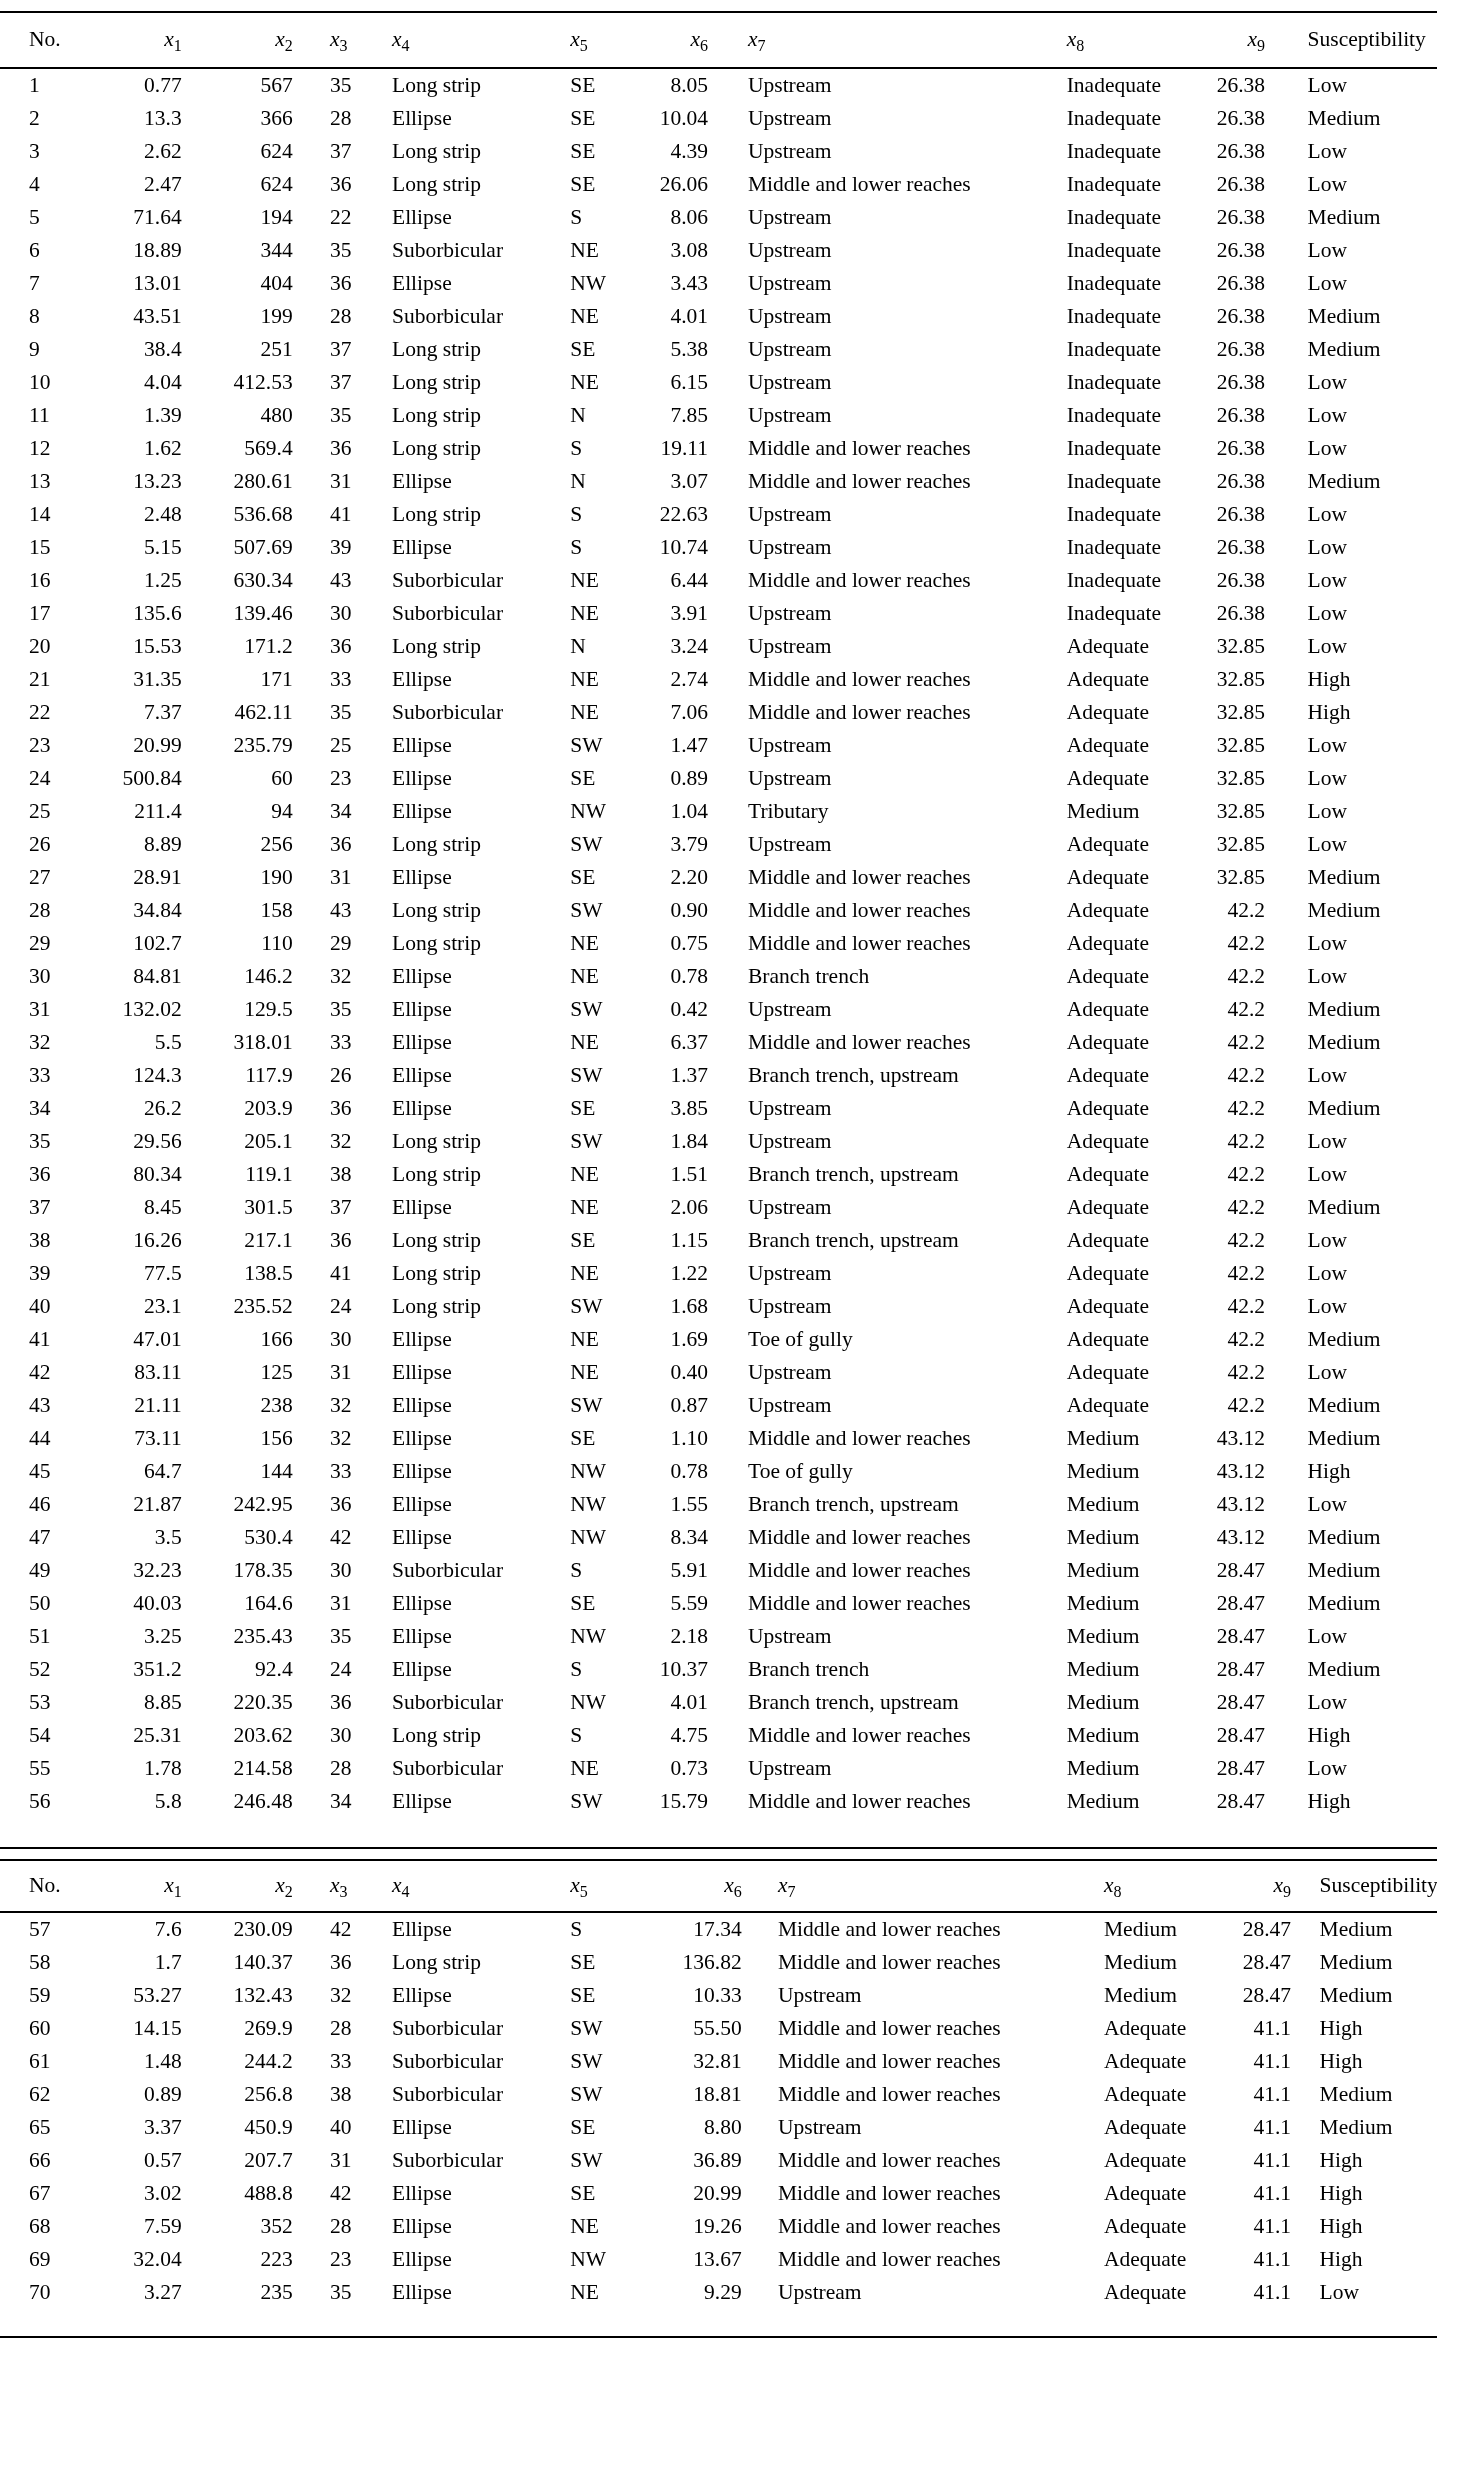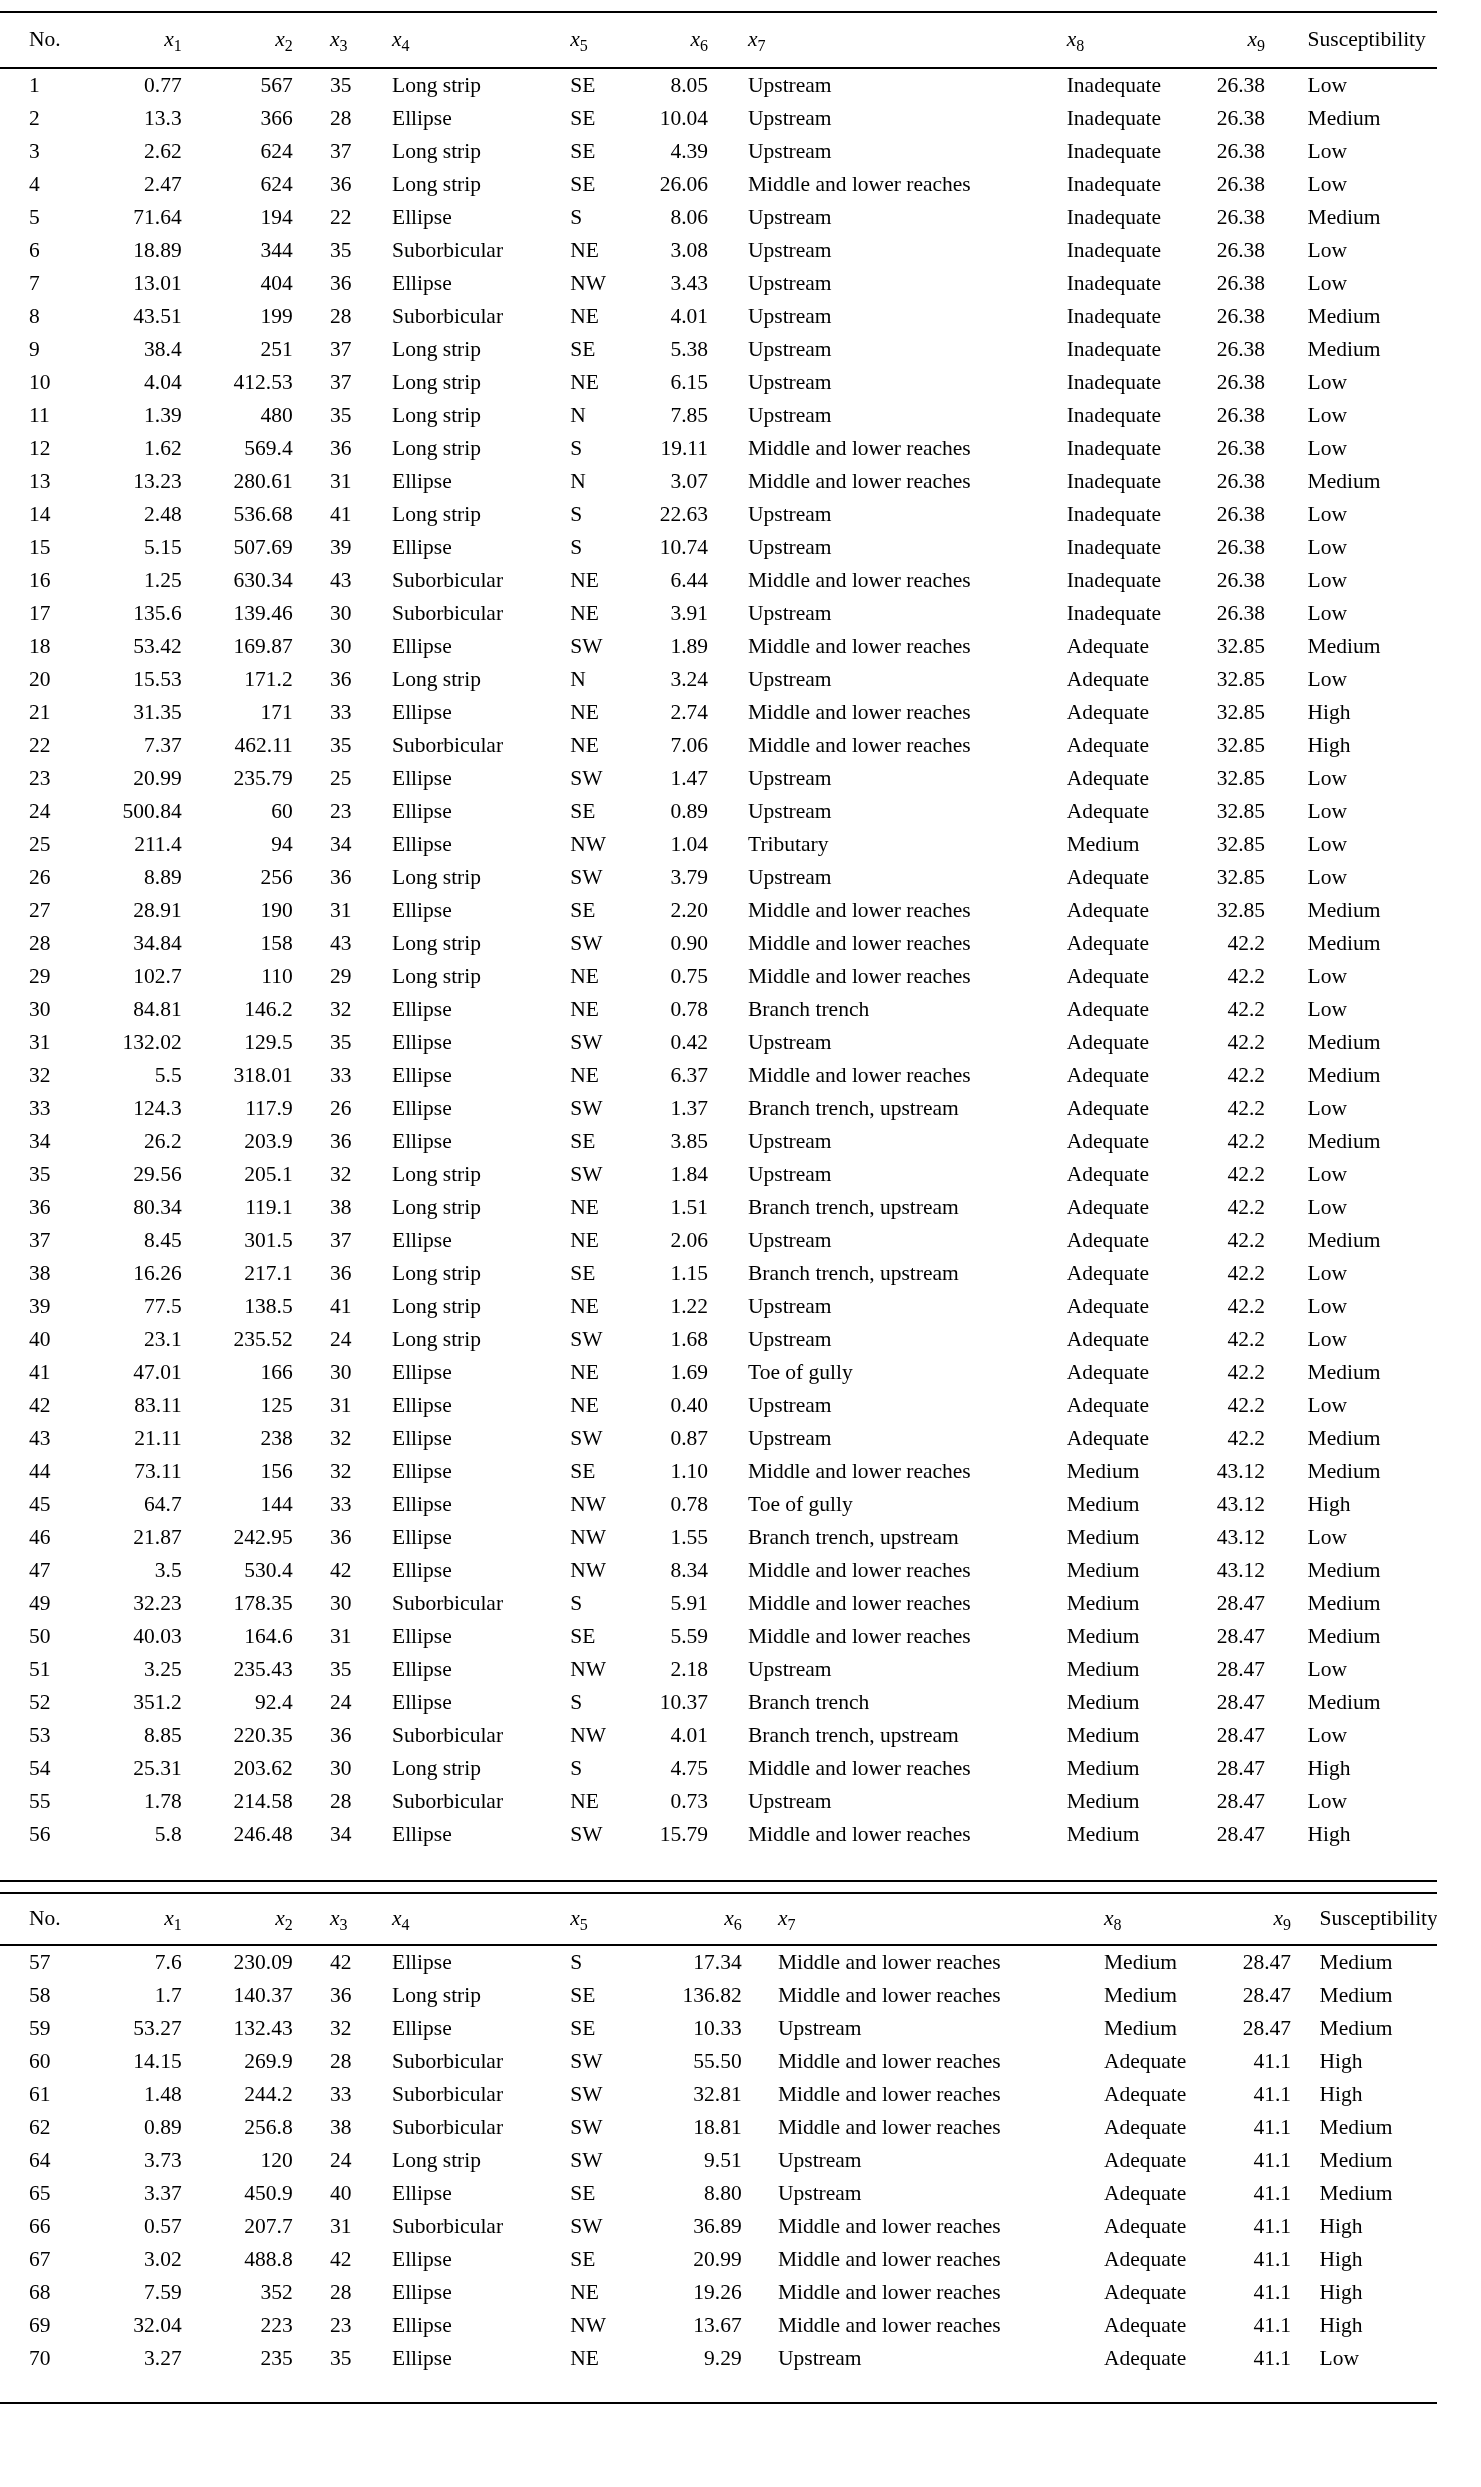--- a/index.html
+++ b/index.html
@@ -322,33 +322,20 @@
           <td class="c-x3">30</td>
           <td class="c-x4">Suborbicular</td>
           <td class="c-x5">NE</td>
           <td class="c-x6">3.91</td>
           <td class="c-x7">Upstream</td>
           <td class="c-x8">Inadequate</td>
           <td class="c-x9">26.38</td>
           <td class="c-susc">Low</td>
         </tr>
         <tr>
-          <td class="c-no">18</td>
-          <td class="c-x1">53.42</td>
-          <td class="c-x2">169.87</td>
-          <td class="c-x3">30</td>
-          <td class="c-x4">Ellipse</td>
-          <td class="c-x5">SW</td>
-          <td class="c-x6">1.89</td>
-          <td class="c-x7">Middle and lower reaches</td>
-          <td class="c-x8">Adequate</td>
-          <td class="c-x9">32.85</td>
-          <td class="c-susc">Medium</td>
-        </tr>
-        <tr>
           <td class="c-no">20</td>
           <td class="c-x1">15.53</td>
           <td class="c-x2">171.2</td>
           <td class="c-x3">36</td>
           <td class="c-x4">Long strip</td>
           <td class="c-x5">N</td>
           <td class="c-x6">3.24</td>
           <td class="c-x7">Upstream</td>
           <td class="c-x8">Adequate</td>
           <td class="c-x9">32.85</td>
@@ -916,33 +903,20 @@
           <td class="c-x3">38</td>
           <td class="c-x4">Suborbicular</td>
           <td class="c-x5">SW</td>
           <td class="c-x6">18.81</td>
           <td class="c-x7">Middle and lower reaches</td>
           <td class="c-x8">Adequate</td>
           <td class="c-x9">41.1</td>
           <td class="c-susc">Medium</td>
         </tr>
         <tr>
-          <td class="c-no">64</td>
-          <td class="c-x1">3.73</td>
-          <td class="c-x2">120</td>
-          <td class="c-x3">24</td>
-          <td class="c-x4">Long strip</td>
-          <td class="c-x5">SW</td>
-          <td class="c-x6">9.51</td>
-          <td class="c-x7">Upstream</td>
-          <td class="c-x8">Adequate</td>
-          <td class="c-x9">41.1</td>
-          <td class="c-susc">Medium</td>
-        </tr>
-        <tr>
           <td class="c-no">65</td>
           <td class="c-x1">3.37</td>
           <td class="c-x2">450.9</td>
           <td class="c-x3">40</td>
           <td class="c-x4">Ellipse</td>
           <td class="c-x5">SE</td>
           <td class="c-x6">8.80</td>
           <td class="c-x7">Upstream</td>
           <td class="c-x8">Adequate</td>
           <td class="c-x9">41.1</td>

